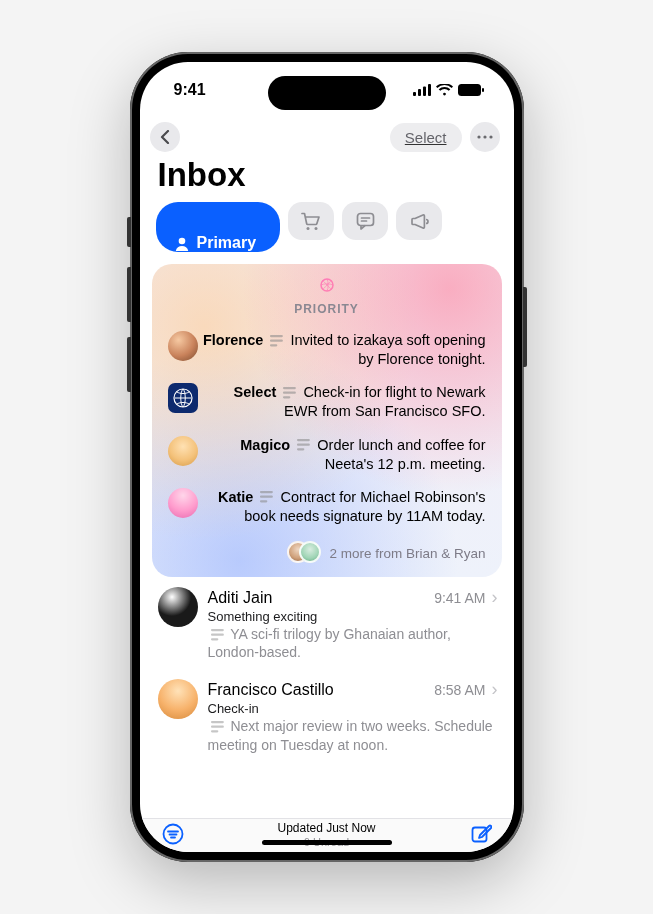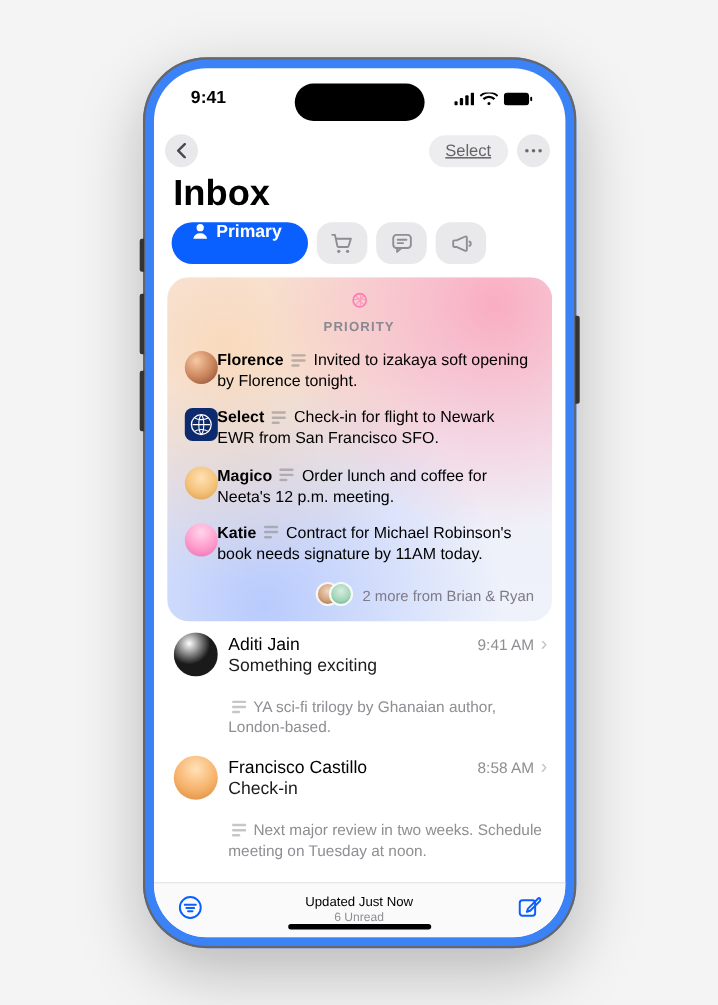--- a/index.html
+++ b/index.html
@@ -8,21 +8,21 @@
     font-family: -apple-system, BlinkMacSystemFont, "Helvetica Neue", Arial, sans-serif;
     display: flex;
     align-items: center;
     justify-content: center;
     width: 653px;
     height: 914px;
   }
   .phone {
     width: 394px;
     height: 810px;
-    background: #3b82f6;
+    background: #000000;
     border-radius: 58px;
     padding: 10px;
     box-shadow: 0 20px 60px rgba(0,0,0,0.25), inset 0 0 0 2px #666;
     position: relative;
   }
   .phone::before, .phone::after {
     content: "";
     position: absolute;
     background: #1a1a1a;
     border-radius: 3px;
@@ -104,22 +104,22 @@
 
   .category-row {
     display:flex;
     gap:8px;
     padding:0 16px 12px;
   }
   .cat-primary {
     background:#0a60ff;
     color:#fff;
     border-radius:22px;
-    height:38px;
-    display:flex; align-items:flex-start; gap:7px;
+    height:50px;
+    display:flex; align-items:flex-end; gap:7px;
     padding:0 24px 0 18px;
     font-size:16px; font-weight:600;
   }
   .cat-pill {
     background:#e9e9ec;
     border-radius:14px;
     width:46px; height:38px;
     display:flex; align-items:center; justify-content:center;
   }
 
@@ -141,20 +141,21 @@
     flex-direction:column;
   }
   .ai-icon {
     width:18px; height:18px;
   }
   .prow {
     display:flex; 
     padding:7px 2px;
     font-size:14.5px;
     line-height:1.32;
+    text-align:right;
   }
   .avatar {
     width:30px; height:30px; border-radius:50%;
     flex-shrink:0;
   }
   .prow .text b { font-weight:600; }
   .summary-icon {
     display:inline-flex; vertical-align:middle;
     width:15px; height:13px; position:relative; top:-1px; margin:0 2px;
     opacity:.55;
@@ -175,25 +176,25 @@
   .mrow {
     display:flex; gap:10px;
     padding:10px 16px 8px 18px;
   }
   .mrow .avatar { width:40px; height:40px; }
   .mrow .body { flex:1; min-width:0; }
   .mrow .line1 { display:flex; align-items:baseline; }
   .mrow .sender { font-size:16px; font-weight:400; }
   .mrow .time { font-size:14px; color:#8e8e93; margin-left:auto; margin-right:6px; }
   .mrow .chev { color:#c4c4c8; font-size:18px; }
-  .mrow .subj { font-size:16px; color:#1c1c1e; margin-top:1px; }
-  .mrow .prev { font-size:14px; color:#8e8e93; line-height:1.3; margin-top:18px; }
+  .mrow .subj { font-size:13px; color:#1c1c1e; margin-top:1px; }
+  .mrow .prev { font-size:14px; color:#8e8e93; line-height:1.3; margin-top:1px; }
 
   .toolbar {
-    height:50px;
+    height:34px;
     border-top:1px solid #e2e2e6;
     display:flex; align-items:center; justify-content:space-between;
     padding:0 22px;
     background:#fafafa;
   }
   .toolbar .center { text-align:center; font-size:12px; line-height:1.25; }
   .toolbar .center .u { color:#8e8e93; font-size:11px; }
 
   .home-ind {
     position:absolute; bottom:7px; left:50%; transform:translateX(-50%);

